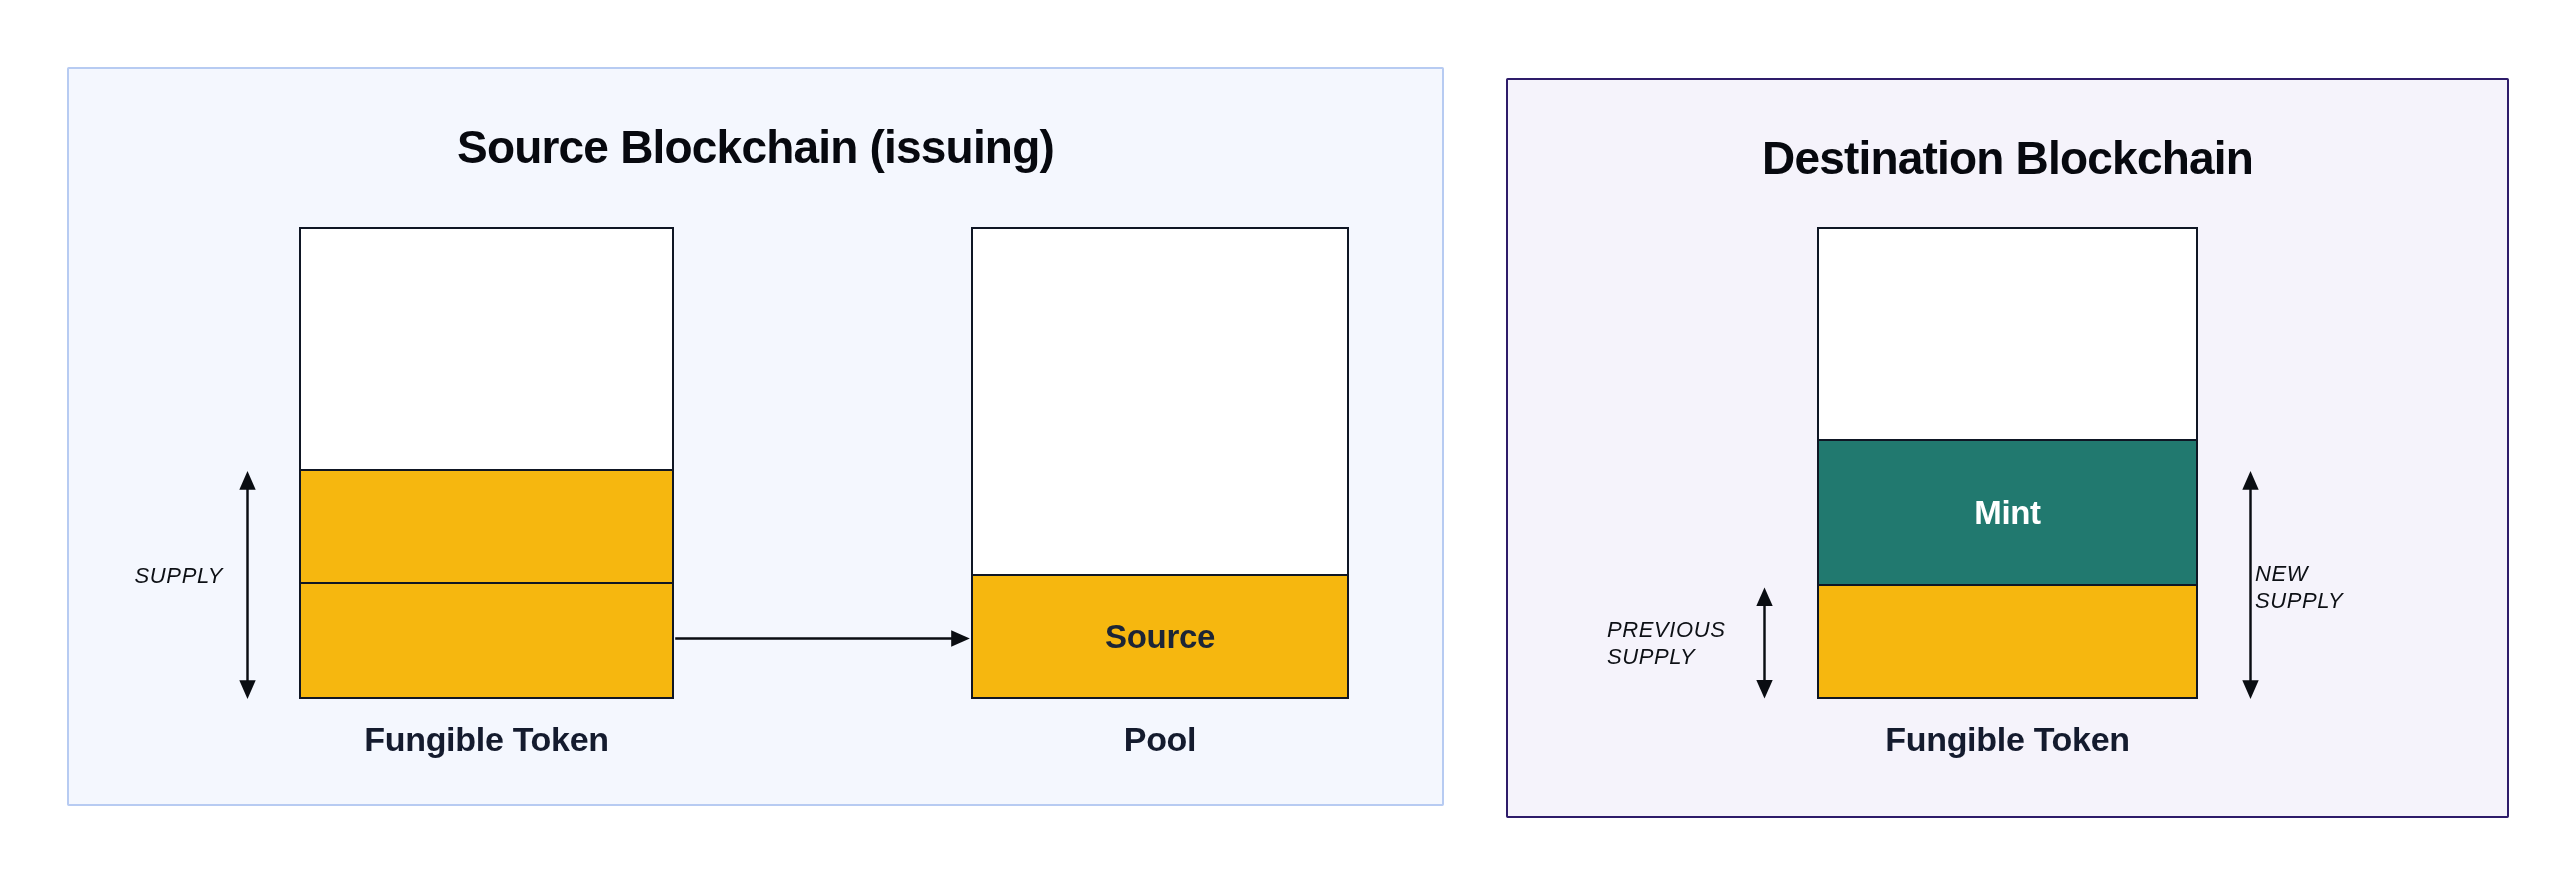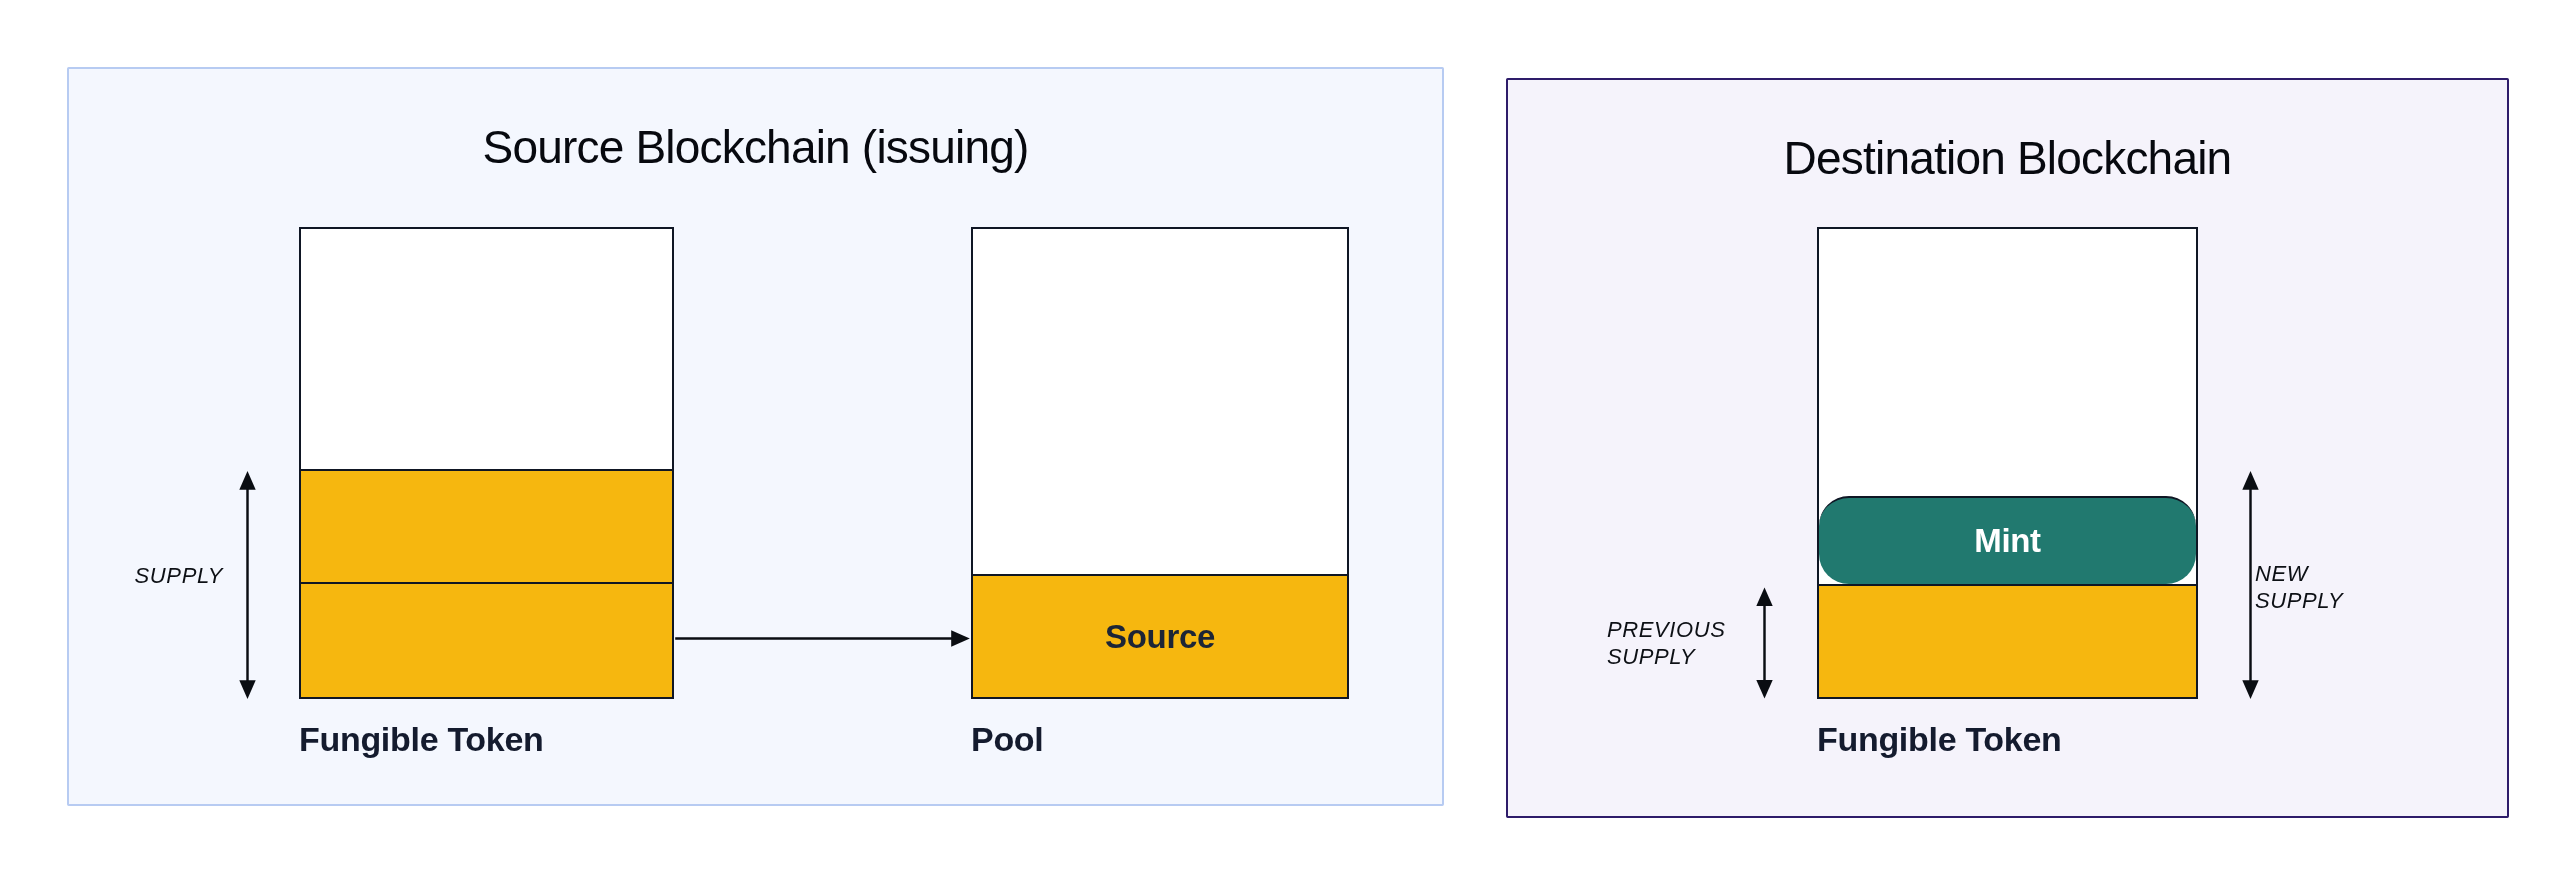--- a/index.html
+++ b/index.html
@@ -21,21 +21,21 @@
   .panel.destination {
     left: 1506px; top: 78px; width: 1003px; height: 740px;
     background: var(--dest-panel-bg);
     border: 2.8px solid var(--dest-panel-border);
   }
 
   .panel-title {
     position: absolute;
     left: 0; width: 100%;
     text-align: center;
-    font-size: 46px; font-weight: 400;
+    font-size: 46px; font-weight: 700;
     letter-spacing: -0.8px;
     color: var(--title-text);
     line-height: 1;
   }
   .panel.source .panel-title { top: 55px; }
   .panel.destination .panel-title { top: 55px; }
 
   .token-box {
     position: absolute;
     top: 227px; height: 472px;
@@ -48,31 +48,32 @@
   .box-dest-token   { left: 1817px; width: 381px; }
 
   .sec { width: 100%; flex: 0 0 auto; display: flex; align-items: center; justify-content: center; }
   .sec.white  { flex: 1 1 auto; background: #ffffff; }
   .sec.yellow { background: var(--token-yellow); border-top: 2.2px solid var(--box-border); }
   .sec.teal   { background: var(--mint-teal);   border-top: 2.2px solid var(--box-border); }
 
   .box-source-token .sec.yellow.upper { height: 113px; }
   .box-source-token .sec.yellow.lower { height: 115px; }
   .box-pool .sec.yellow.locked        { height: 123px; }
-  .box-dest-token .sec.teal.mint      { height: 88px; border-radius: 30px; }
+  .box-dest-token .sec.teal.mint      { height: 145px; }
   .box-dest-token .sec.yellow.bottom  { height: 113px; }
 
   .section-label {
     font-size: 33px; font-weight: 600; letter-spacing: -0.3px;
     color: var(--section-label-text);
   }
   .section-label.on-teal { color: var(--mint-text); }
 
   .box-caption {
     position: absolute; top: 722px;
+    text-align: center;
     font-size: 34px; font-weight: 700; letter-spacing: -0.3px;
     color: var(--caption-text);
     line-height: 1;
   }
   .caption-source-token { left: 299px;  width: 375px; }
   .caption-pool         { left: 971px; width: 378px; }
   .caption-dest-token   { left: 1817px; width: 381px; }
 
   .range-label {
     position: absolute;

